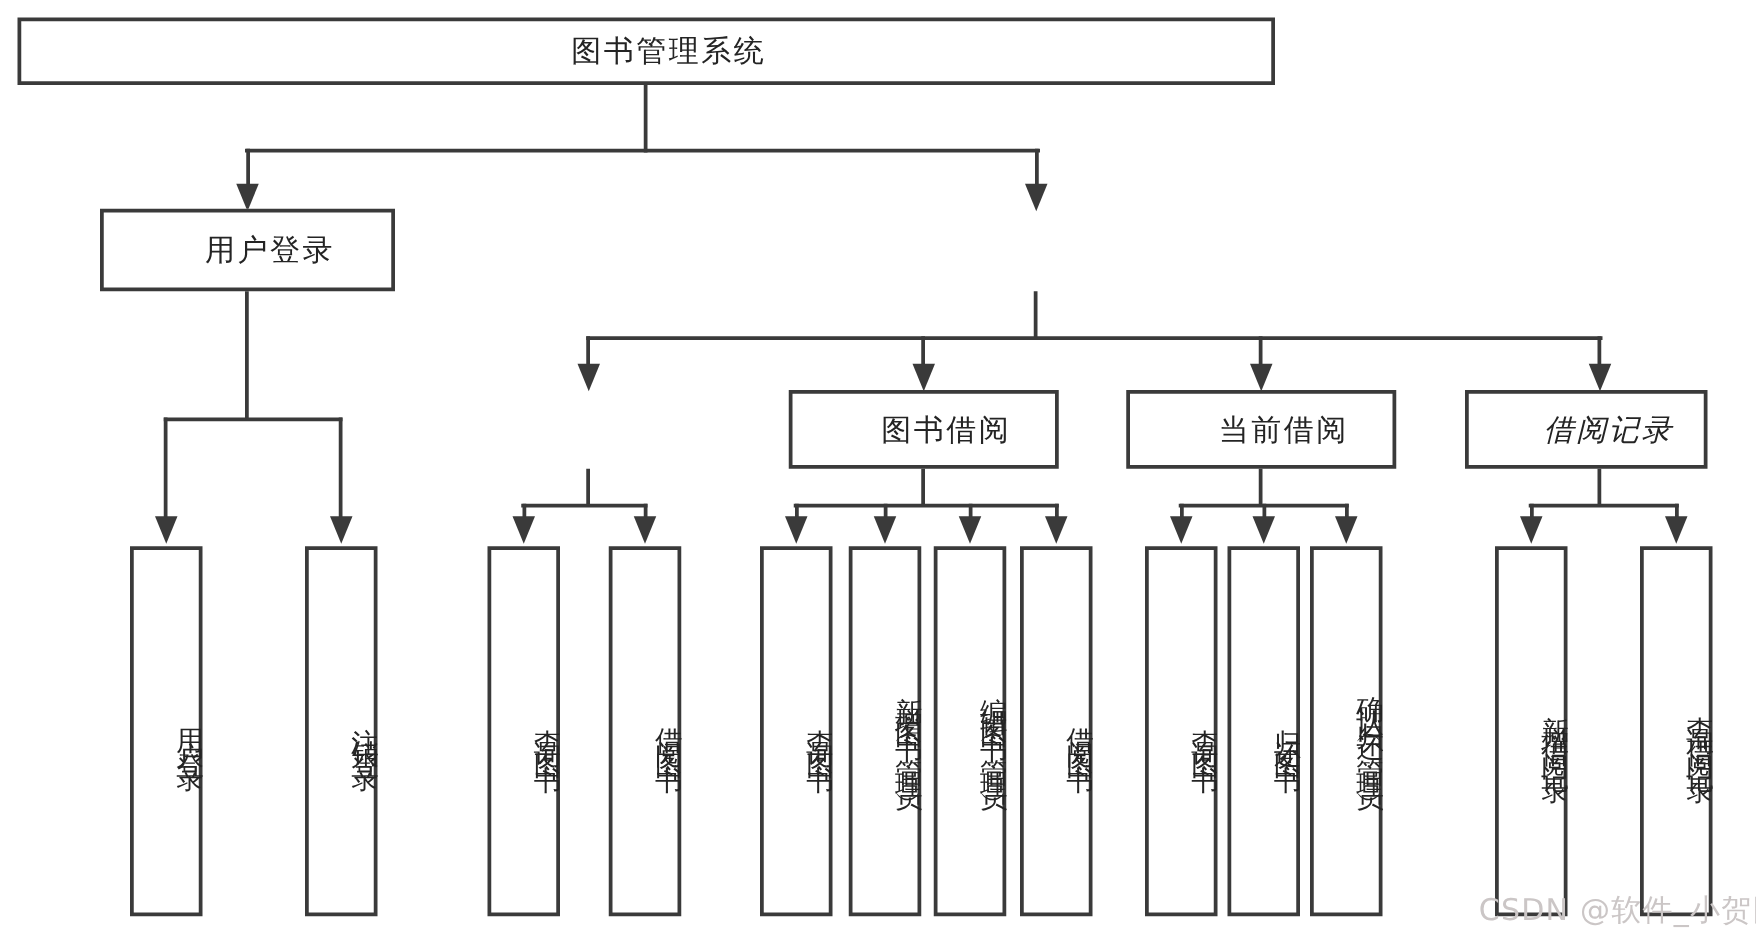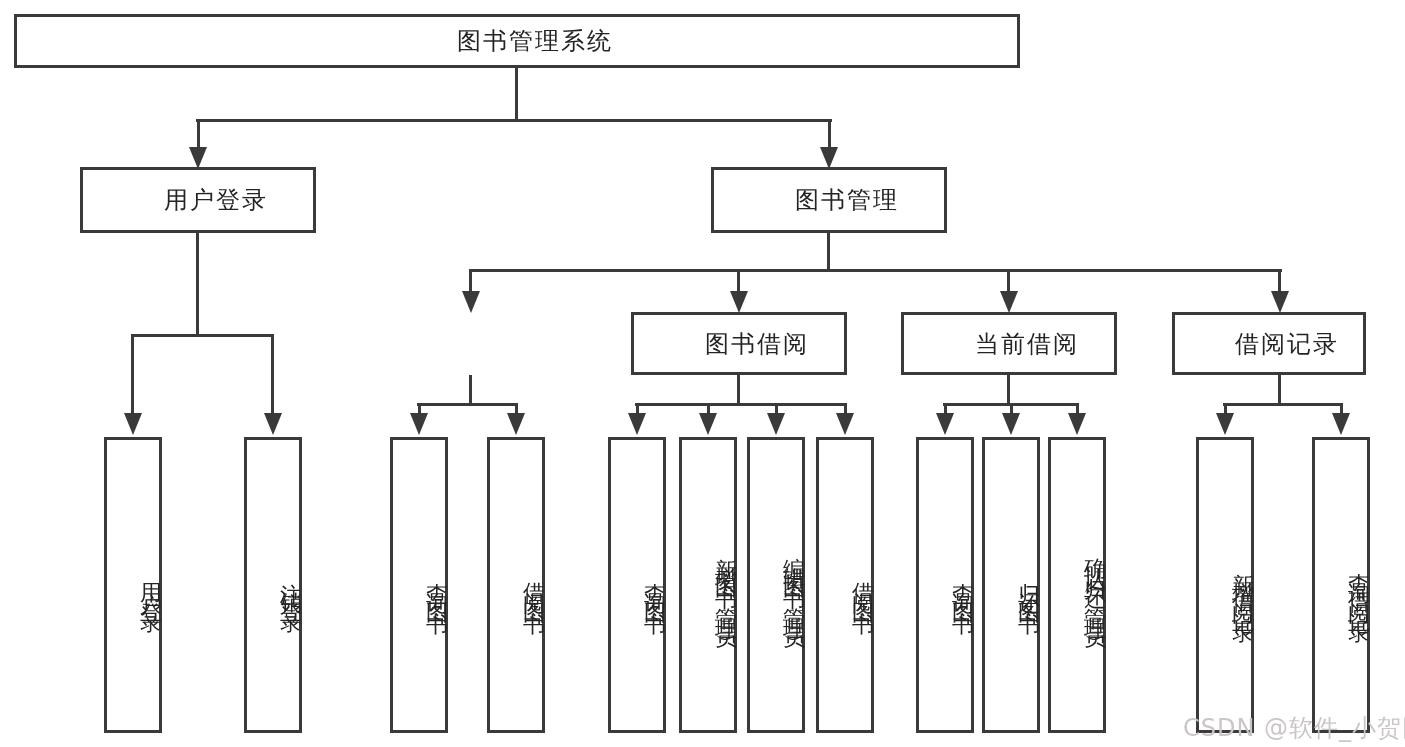--- a/index.html
+++ b/index.html
@@ -43,21 +43,20 @@
   <div class="box lvl" style="left:14px;top:14px;width:1006px;height:54px;">图书管理系统</div>
 
   <div class="vline" style="left:515px;top:68px;width:3px;height:54px;"></div>
   <div class="hline" style="left:196px;top:119px;width:636px;height:3px;"></div>
   <div class="vline" style="left:197px;top:119px;width:3px;height:32px;"></div>
   <div class="arrow" style="left:189px;top:147px;"></div>
   <div class="vline" style="left:828px;top:119px;width:3px;height:32px;"></div>
   <div class="arrow" style="left:820px;top:147px;"></div>
 
   <div class="box lvl" style="left:80px;top:167px;width:236px;height:66px;">用户登录</div>
-  <div class="box lvl" style="left:711px;top:167px;width:236px;height:66px;">图书管理</div>
 
   <div class="vline" style="left:196px;top:233px;width:3px;height:103px;"></div>
   <div class="hline" style="left:131px;top:334px;width:143px;height:3px;"></div>
   <div class="vline" style="left:131px;top:334px;width:3px;height:82px;"></div>
   <div class="arrow" style="left:124px;top:413px;"></div>
   <div class="vline" style="left:271px;top:334px;width:3px;height:82px;"></div>
   <div class="arrow" style="left:264px;top:413px;"></div>
 
   <div class="vline" style="left:827px;top:233px;width:3px;height:38px;"></div>
   <div class="hline" style="left:469px;top:269px;width:813px;height:3px;"></div>
@@ -65,21 +64,21 @@
   <div class="arrow" style="left:462px;top:291px;"></div>
   <div class="vline" style="left:737px;top:269px;width:3px;height:24px;"></div>
   <div class="arrow" style="left:730px;top:291px;"></div>
   <div class="vline" style="left:1007px;top:269px;width:3px;height:24px;"></div>
   <div class="arrow" style="left:1000px;top:291px;"></div>
   <div class="vline" style="left:1278px;top:269px;width:3px;height:24px;"></div>
   <div class="arrow" style="left:1271px;top:291px;"></div>
 
   <div class="box lvl" style="left:901px;top:312px;width:216px;height:63px;">当前借阅</div>
   <div class="box lvl" style="left:631px;top:312px;width:216px;height:63px;">图书借阅</div>
-  <div class="box lvl" style="left:1172px;top:312px;width:194px;height:63px;">借阅记录</div>
+  <div class="box lvl" style="left:1172px;top:312px;width:194px;height:63px;font-style:italic;">借阅记录</div>
 
   <div class="vline" style="left:469px;top:375px;width:3px;height:30px;"></div>
   <div class="hline" style="left:417px;top:403px;width:101px;height:3px;"></div>
   <div class="vline" style="left:418px;top:403px;width:3px;height:13px;"></div>
   <div class="arrow" style="left:410px;top:413px;"></div>
   <div class="vline" style="left:515px;top:403px;width:3px;height:13px;"></div>
   <div class="arrow" style="left:507px;top:413px;"></div>
 
   <div class="vline" style="left:737px;top:375px;width:3px;height:30px;"></div>
   <div class="hline" style="left:635px;top:403px;width:212px;height:3px;"></div>

